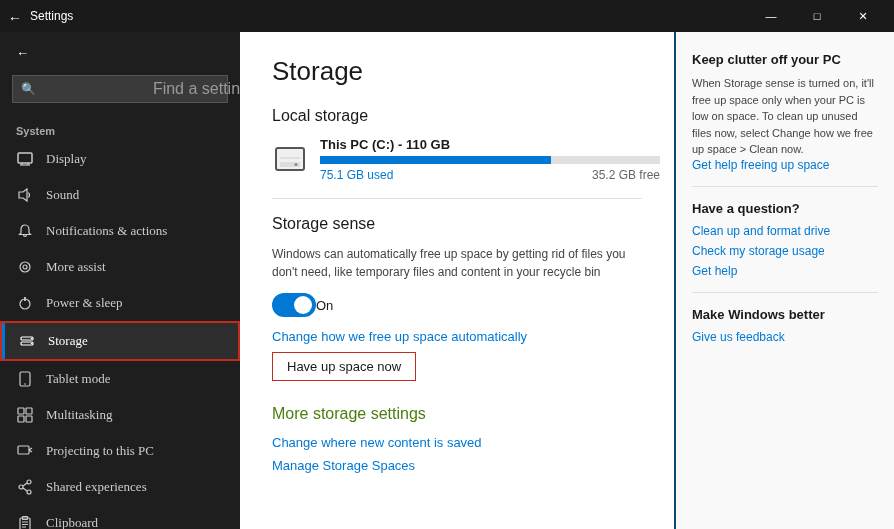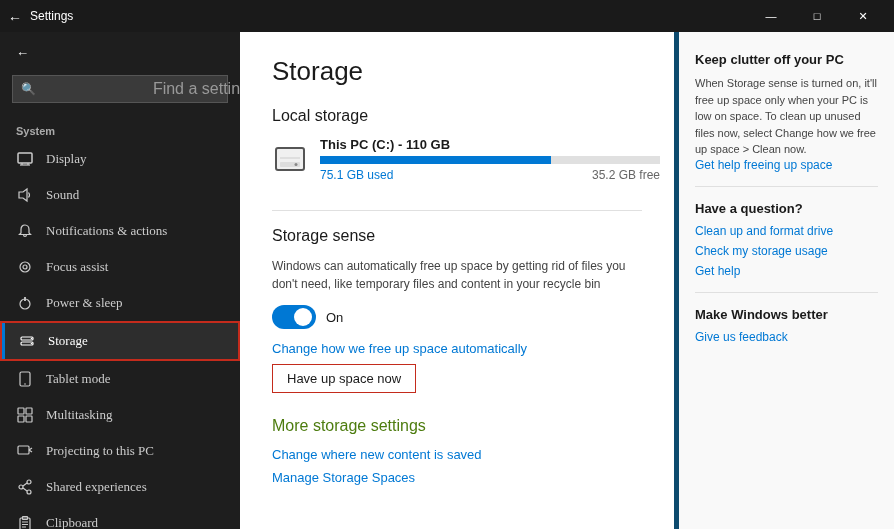--- a/index.html
+++ b/index.html
@@ -148,21 +148,21 @@
     .section-title {
       font-size: 16px;
       font-weight: 400;
       color: #1a1a1a;
       margin-bottom: 12px;
     }
     .storage-item {
       display: flex;
       align-items: center;
       gap: 12px;
-      margin-bottom: 28px;
+      margin-bottom: 16px;
     }
     .drive-icon {
       width: 36px;
       height: 36px;
       display: flex;
       align-items: center;
       justify-content: center;
       flex-shrink: 0;
     }
     .drive-info { flex: 1; }
@@ -200,21 +200,20 @@
     }
     .sense-description {
       font-size: 12px;
       color: #444;
       margin-bottom: 12px;
       line-height: 1.5;
     }
     .toggle-row {
       display: flex;
       align-items: center;
-      gap: 10px;
       margin-bottom: 12px;
     }
     .toggle {
       width: 44px;
       height: 24px;
       background: #0078d4;
       border-radius: 12px;
       position: relative;
       cursor: pointer;
     }
@@ -253,21 +252,21 @@
       font-size: 16px;
       font-weight: 400;
       color: #4d7c0f;
       margin-bottom: 12px;
       margin-top: 8px;
     }
     
     .right-panel {
       width: 220px;
       background: #f9f9f9;
-      border-left: 5px solid #0c4a6e;
+      border-left: 2px solid #0c4a6e;
       padding: 20px 16px;
       flex-shrink: 0;
       overflow-y: auto;
     }
     .rp-section-title {
       font-size: 13px;
       font-weight: 600;
       color: #1a1a1a;
       margin-bottom: 8px;
     }
@@ -349,21 +348,21 @@
       <span>Notifications &amp; actions</span>
     </div>
 
     <div class="nav-item">
       <div class="nav-icon">
         <svg width="16" height="16" viewBox="0 0 16 16" fill="none">
             <circle cx="8" cy="8" r="5" stroke="#ccc" stroke-width="1.2"></circle>
             <circle cx="8" cy="8" r="2" stroke="#ccc" stroke-width="1.2"></circle>
           </svg>
       </div>
-      <span>Focus assist</span>
+      <span>More assist</span>
     </div>
 
     <div class="nav-item">
       <div class="nav-icon">
         <svg width="16" height="16" viewBox="0 0 16 16" fill="none">
             <circle cx="8" cy="9" r="5" stroke="#ccc" stroke-width="1.2"></circle>
             <line x1="8" y1="2" x2="8" y2="6" stroke="#ccc" stroke-width="1.8"></line>
           </svg>
       </div>
       <span>Power &amp; sleep</span>

